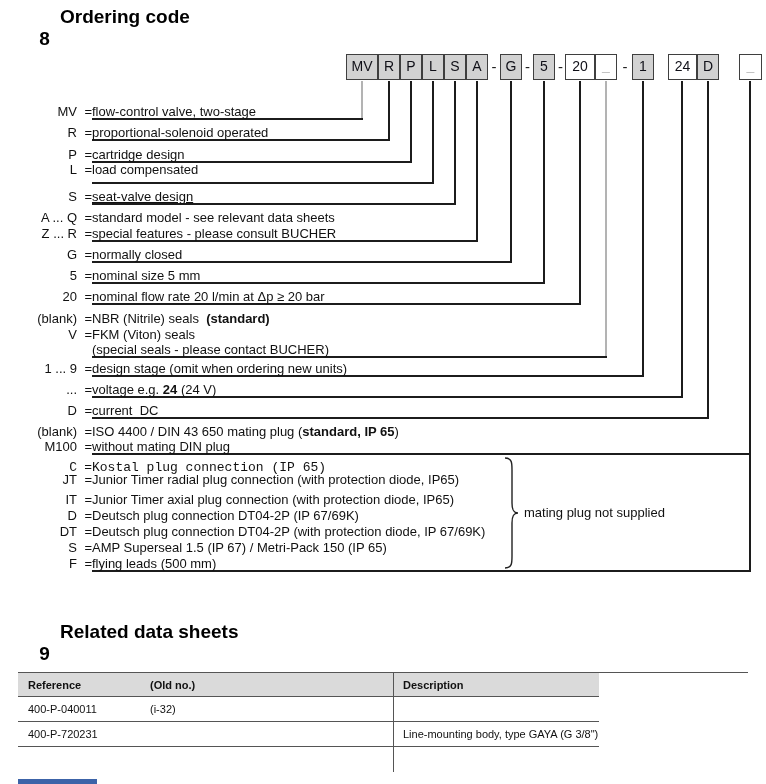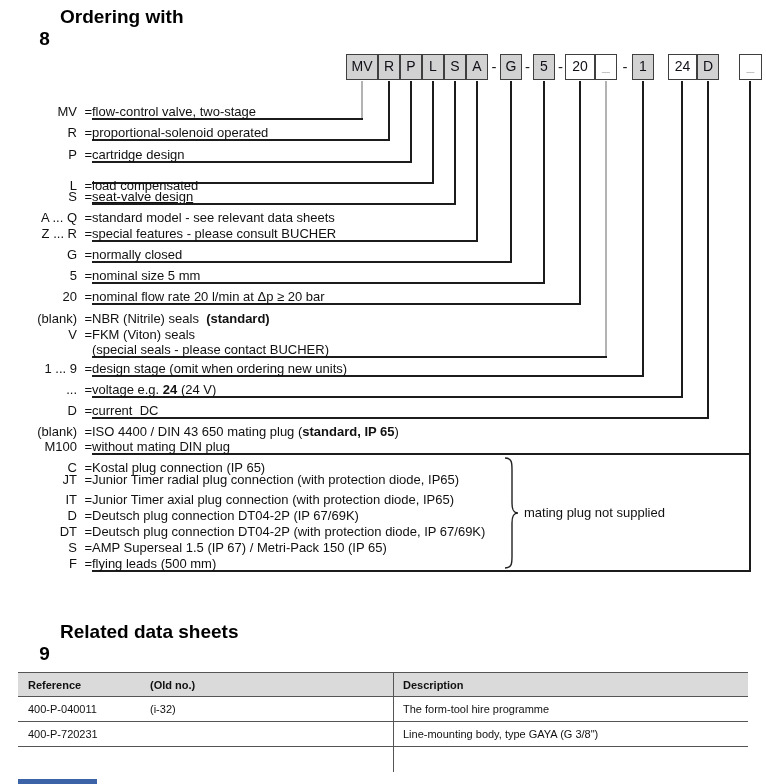--- a/index.html
+++ b/index.html
@@ -16,37 +16,37 @@
   .vline.gray{background:#b3b3b3;}
   .hline{position:absolute;height:1.5px;background:#1c1c1c;}
   .lrow{position:absolute;left:17px;font-size:13px;line-height:15px;white-space:pre;text-align:right;}
   .lab{display:inline-block;width:60px;white-space:pre;}
   .eq{display:inline-block;width:15px;}
   .desc{white-space:pre;}
   .desc b{font-weight:bold;}
   .brace-label{position:absolute;font-size:13px;white-space:nowrap;}
   .rtable{position:absolute;left:18px;top:672px;width:730px;height:99px;
           border-top:1px solid #555;font-size:11px;}
-  .trow{position:relative;width:730px;border-bottom:1px solid #555;box-sizing:border-box;padding-left:45px;}
+  .trow{position:relative;width:581px;border-bottom:1px solid #555;box-sizing:border-box;padding-left:45px;}
   .trow.thead{height:24px;background:#dadada;font-weight:bold;}
   .trow.tdata{height:25px;background:#fff;}
   .tc{position:absolute;top:0;line-height:24px;white-space:nowrap;}
   .trow.tdata .tc{line-height:24px;}
   .tdivider{position:absolute;left:375px;top:0;width:1px;height:99px;background:#555;}
   .partial-bar{position:absolute;}
   svg.brace{position:absolute;overflow:visible;}
 </style>
 </head>
 <body>
 
 <div class="stage">
 
   <div class="h1" style="top:6px;">
     <span>8</span>
-    <span class="h1t">Ordering with</span>
+    <span class="h1t">Ordering code</span>
   </div>
 
   <div id="code-area">
       <div class="cbox shaded" style="left: 346px; top: 54px; width: 32px;">MV</div>
       <div class="cbox shaded" style="left: 378px; top: 54px; width: 22px;">R</div>
       <div class="cbox shaded" style="left: 400px; top: 54px; width: 22px;">P</div>
       <div class="cbox shaded" style="left: 422px; top: 54px; width: 22px;">L</div>
       <div class="cbox shaded" style="left: 444px; top: 54px; width: 22px;">S</div>
       <div class="cbox shaded" style="left: 466px; top: 54px; width: 22px;">A</div>
       <div class="cbox shaded" style="left: 500px; top: 54px; width: 22px;">G</div>
@@ -88,36 +88,36 @@
       <div class="hline" style="left: 92px; top: 375px; width: 551.75px;"></div>
       <div class="hline" style="left: 92px; top: 396px; width: 590.75px;"></div>
       <div class="hline" style="left: 92px; top: 417px; width: 616.75px;"></div>
       <div class="hline" style="left: 92px; top: 453px; width: 658.75px;"></div>
       <div class="hline" style="left: 92px; top: 570px; width: 658.75px;"></div>
     </div>
   <div id="legend-area">
       <div class="lrow" style="top: 104px;"><span class="lab">MV</span><span class="eq">=</span><span class="desc"><span>flow-control valve, two-stage</span><b></b><span></span></span></div>
       <div class="lrow" style="top: 125px;"><span class="lab">R</span><span class="eq">=</span><span class="desc"><span>proportional-solenoid operated</span><b></b><span></span></span></div>
       <div class="lrow" style="top: 147px;"><span class="lab">P</span><span class="eq">=</span><span class="desc"><span>cartridge design</span><b></b><span></span></span></div>
-      <div class="lrow" style="top: 178px;"><span class="lab">L</span><span class="eq">=</span><span class="desc"><span>load compensated</span><b></b><span></span></span></div>
+      <div class="lrow" style="top: 162px;"><span class="lab">L</span><span class="eq">=</span><span class="desc"><span>load compensated</span><b></b><span></span></span></div>
       <div class="lrow" style="top: 189px; text-decoration: underline;"><span class="lab">S</span><span class="eq">=</span><span class="desc"><span>seat-valve design</span><b></b><span></span></span></div>
       <div class="lrow" style="top: 210px;"><span class="lab">A ... Q</span><span class="eq">=</span><span class="desc"><span>standard model - see relevant data sheets</span><b></b><span></span></span></div>
       <div class="lrow" style="top: 226px;"><span class="lab">Z ... R</span><span class="eq">=</span><span class="desc"><span>special features - please consult BUCHER</span><b></b><span></span></span></div>
       <div class="lrow" style="top: 247px;"><span class="lab">G</span><span class="eq">=</span><span class="desc"><span>normally closed</span><b></b><span></span></span></div>
       <div class="lrow" style="top: 268px;"><span class="lab">5</span><span class="eq">=</span><span class="desc"><span>nominal size 5 mm</span><b></b><span></span></span></div>
       <div class="lrow" style="top: 289px;"><span class="lab">20</span><span class="eq">=</span><span class="desc"><span>nominal flow rate 20 l/min at Δp ≥ 20 bar</span><b></b><span></span></span></div>
       <div class="lrow" style="top: 311px;"><span class="lab">(blank)</span><span class="eq">=</span><span class="desc"><span>NBR (Nitrile) seals  </span><b>(standard)</b><span></span></span></div>
       <div class="lrow" style="top: 327px;"><span class="lab">V</span><span class="eq">=</span><span class="desc"><span>FKM (Viton) seals</span><b></b><span></span></span></div>
       <div class="lrow" style="top: 342px;"><span class="lab"></span><span class="eq"></span><span class="desc"><span>(special seals - please contact BUCHER)</span><b></b><span></span></span></div>
       <div class="lrow" style="top: 361px;"><span class="lab">1 ... 9</span><span class="eq">=</span><span class="desc"><span>design stage (omit when ordering new units)</span><b></b><span></span></span></div>
       <div class="lrow" style="top: 382px;"><span class="lab">...</span><span class="eq">=</span><span class="desc"><span>voltage e.g. </span><b>24</b><span> (24 V)</span></span></div>
       <div class="lrow" style="top: 403px;"><span class="lab">D</span><span class="eq">=</span><span class="desc"><span>current  DC</span><b></b><span></span></span></div>
       <div class="lrow" style="top: 424px;"><span class="lab">(blank)</span><span class="eq">=</span><span class="desc"><span>ISO 4400 / DIN 43 650 mating plug (</span><b>standard, IP 65</b><span>)</span></span></div>
       <div class="lrow" style="top: 439px;"><span class="lab">M100</span><span class="eq">=</span><span class="desc"><span>without mating DIN plug</span><b></b><span></span></span></div>
-      <div class="lrow" style="top: 460px;"><span class="lab">C</span><span class="eq">=</span><span class="desc"><span>Kostal plug connection (IP 65)</span><b></b><span></span></span></div>
+      <div class="lrow" style="top: 460px; font-family: Liberation Mono, monospace;"><span class="lab">C</span><span class="eq">=</span><span class="desc"><span>Kostal plug connection (IP 65)</span><b></b><span></span></span></div>
       <div class="lrow" style="top: 472px;"><span class="lab">JT</span><span class="eq">=</span><span class="desc"><span>Junior Timer radial plug connection (with protection diode, IP65)</span><b></b><span></span></span></div>
       <div class="lrow" style="top: 492px;"><span class="lab">IT</span><span class="eq">=</span><span class="desc"><span>Junior Timer axial plug connection (with protection diode, IP65)</span><b></b><span></span></span></div>
       <div class="lrow" style="top: 508px;"><span class="lab">D</span><span class="eq">=</span><span class="desc"><span>Deutsch plug connection DT04-2P (IP 67/69K)</span><b></b><span></span></span></div>
       <div class="lrow" style="top: 524px;"><span class="lab">DT</span><span class="eq">=</span><span class="desc"><span>Deutsch plug connection DT04-2P (with protection diode, IP 67/69K)</span><b></b><span></span></span></div>
       <div class="lrow" style="top: 540px;"><span class="lab">S</span><span class="eq">=</span><span class="desc"><span>AMP Superseal 1.5 (IP 67) / Metri-Pack 150 (IP 65)</span><b></b><span></span></span></div>
       <div class="lrow" style="top: 556px;"><span class="lab">F</span><span class="eq">=</span><span class="desc"><span>flying leads (500 mm)</span><b></b><span></span></span></div>
     </div>
 
   <svg class="brace" style="left:502px;top:456px;" width="17" height="114" viewBox="0 0 17 114">
     <path d="M3,2 C10,2 10,7 10,14 L10,47 C10,54 11.5,57 16,57 C11.5,57 10,60 10,67 L10,100 C10,107 10,112 3,112" fill="none" stroke="#222" stroke-width="1.4"></path>
@@ -131,21 +131,20 @@
 
   <div class="rtable" id="rds-table">
       <div class="trow thead" style="background: rgb(218, 218, 218);">
         <div class="tc" style="left: 10px;">Reference</div>
         <div class="tc" style="left: 132px;">(Old no.)</div>
         <div class="tc" style="left: 385px;">Description</div>
       </div>
       <div class="trow tdata">
         <div class="tc" style="left: 10px;">400-P-040011</div>
         <div class="tc" style="left: 132px;">(i-32)</div>
-        <div class="tc" style="left: 385px;">The form-tool hire programme</div>
       </div>
       <div class="trow tdata">
         <div class="tc" style="left: 10px;">400-P-720231</div>
         <div class="tc" style="left: 132px;"></div>
         <div class="tc" style="left: 385px;">Line-mounting body, type GAYA (G 3/8")</div>
       </div>
       <div class="tdivider"></div>
     </div>
 
   <div class="partial-bar" style="left: 18px; top: 779px; width: 79px; height: 5px; background: rgb(60, 99, 168);"></div>

